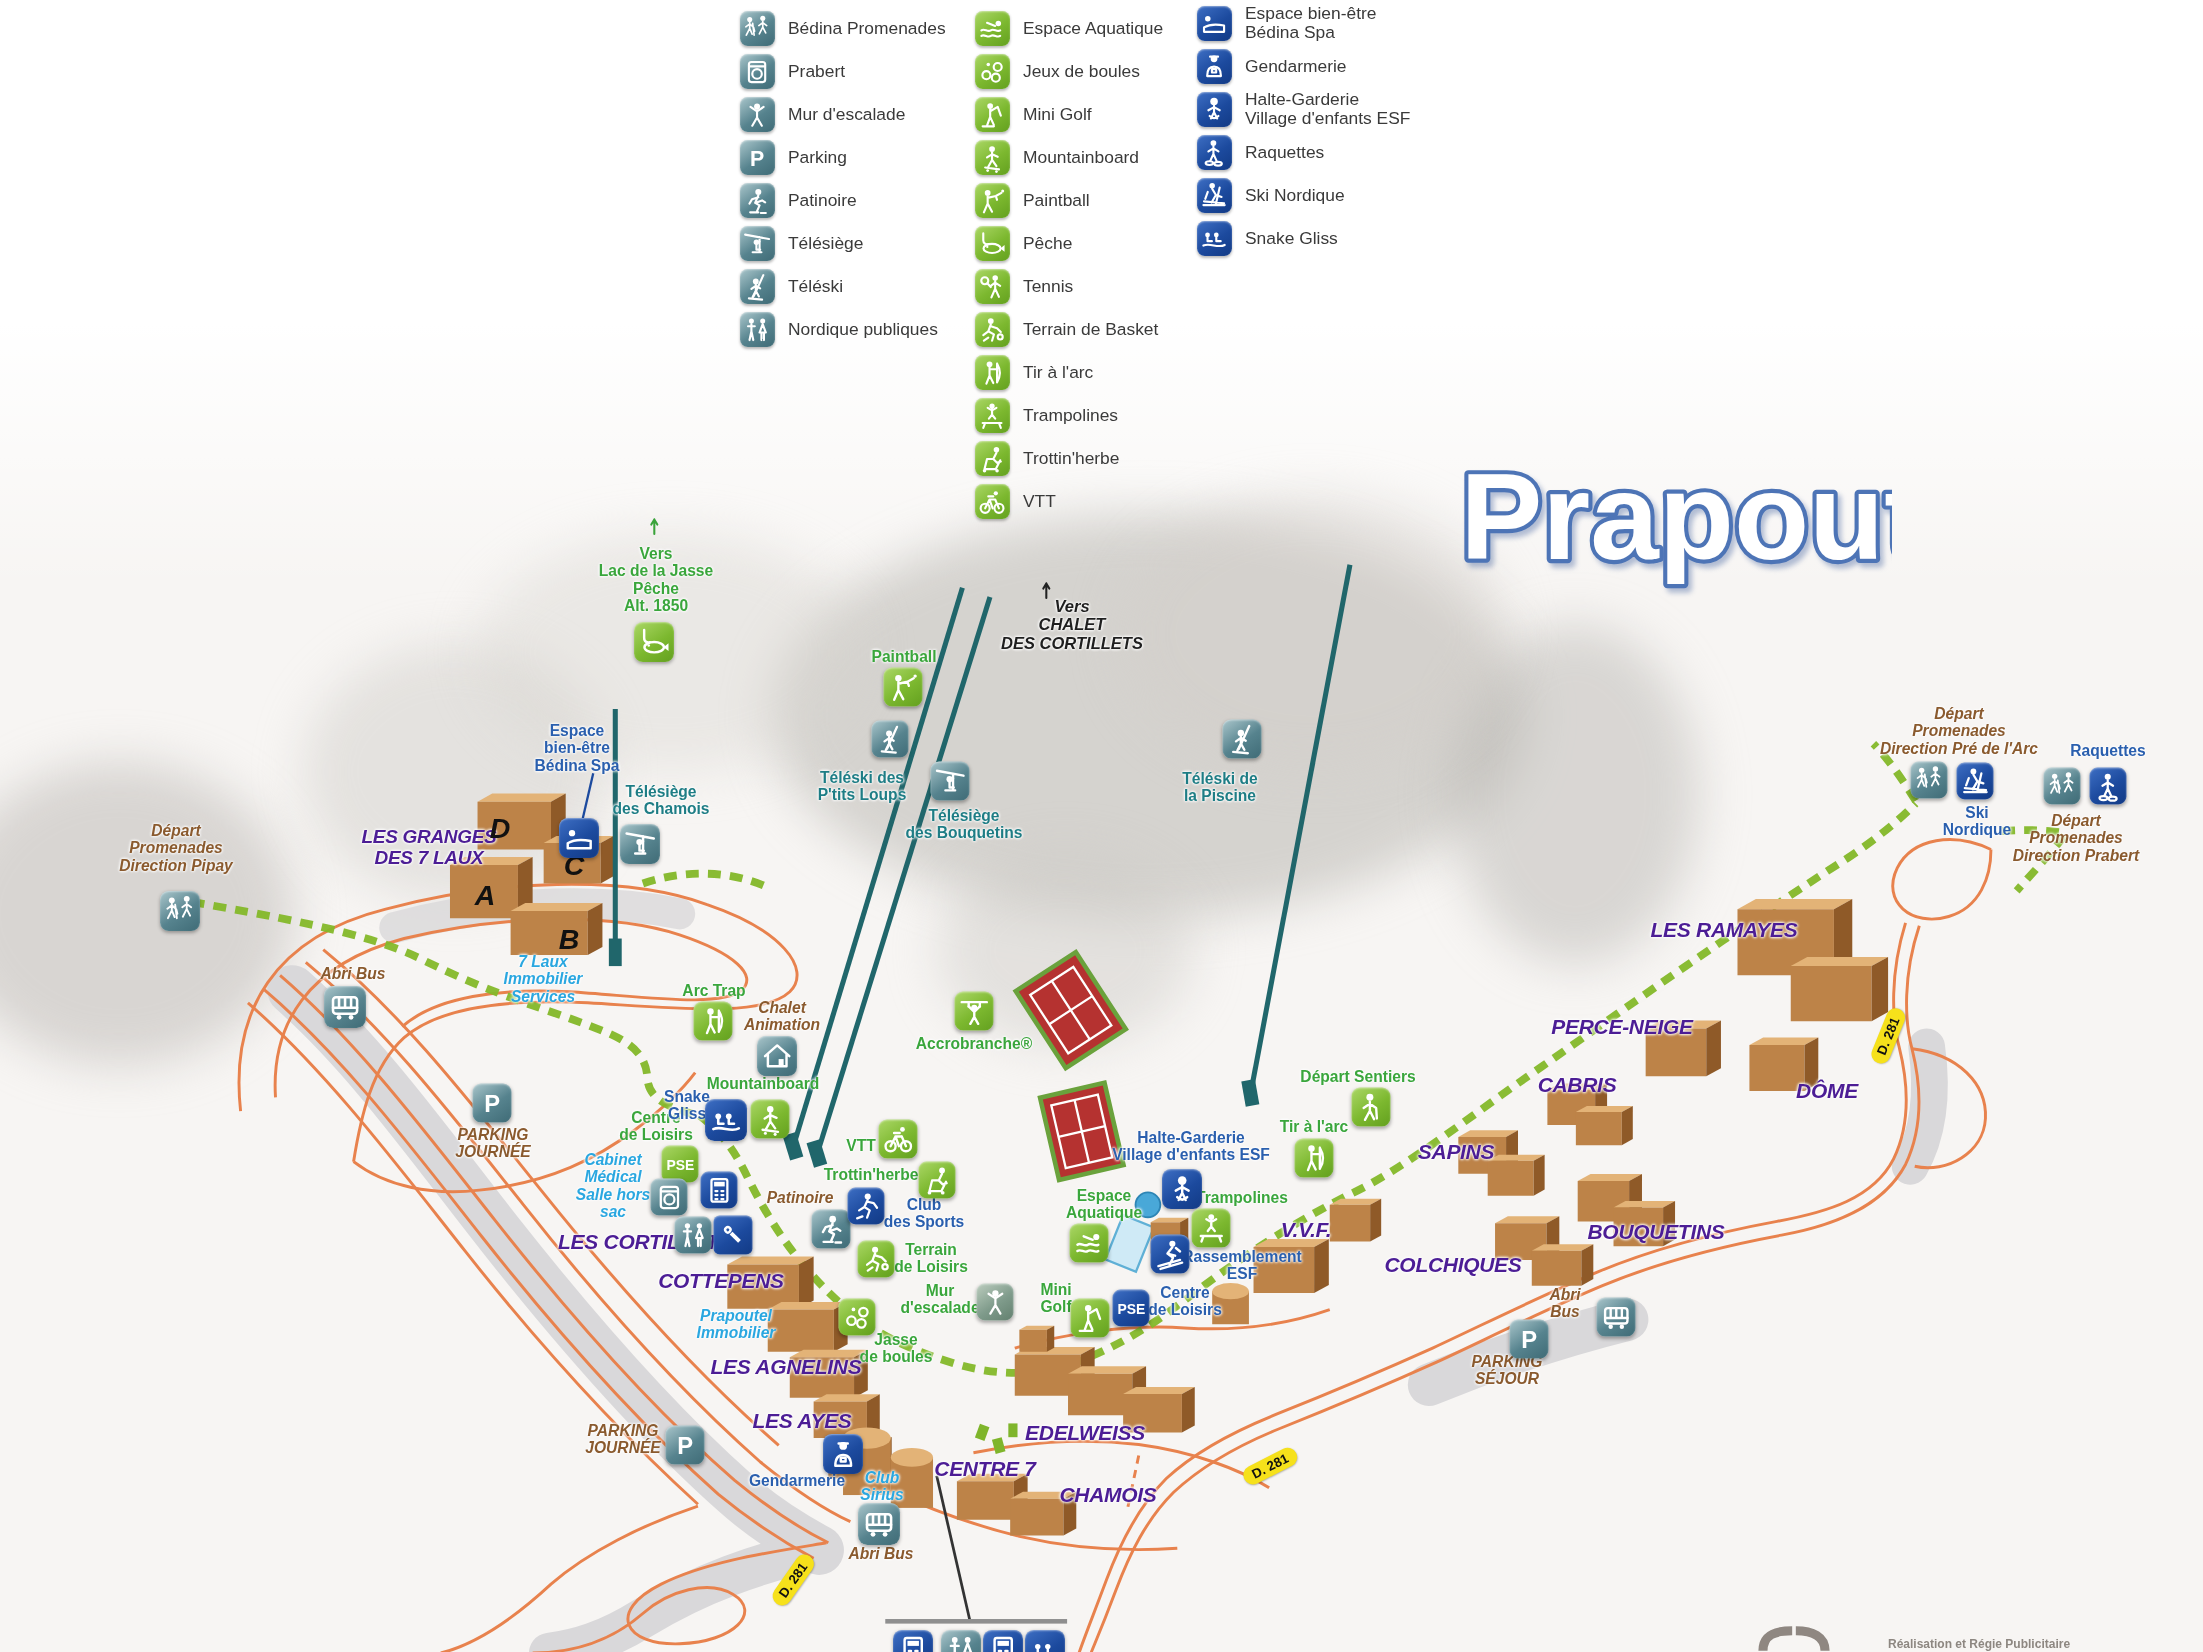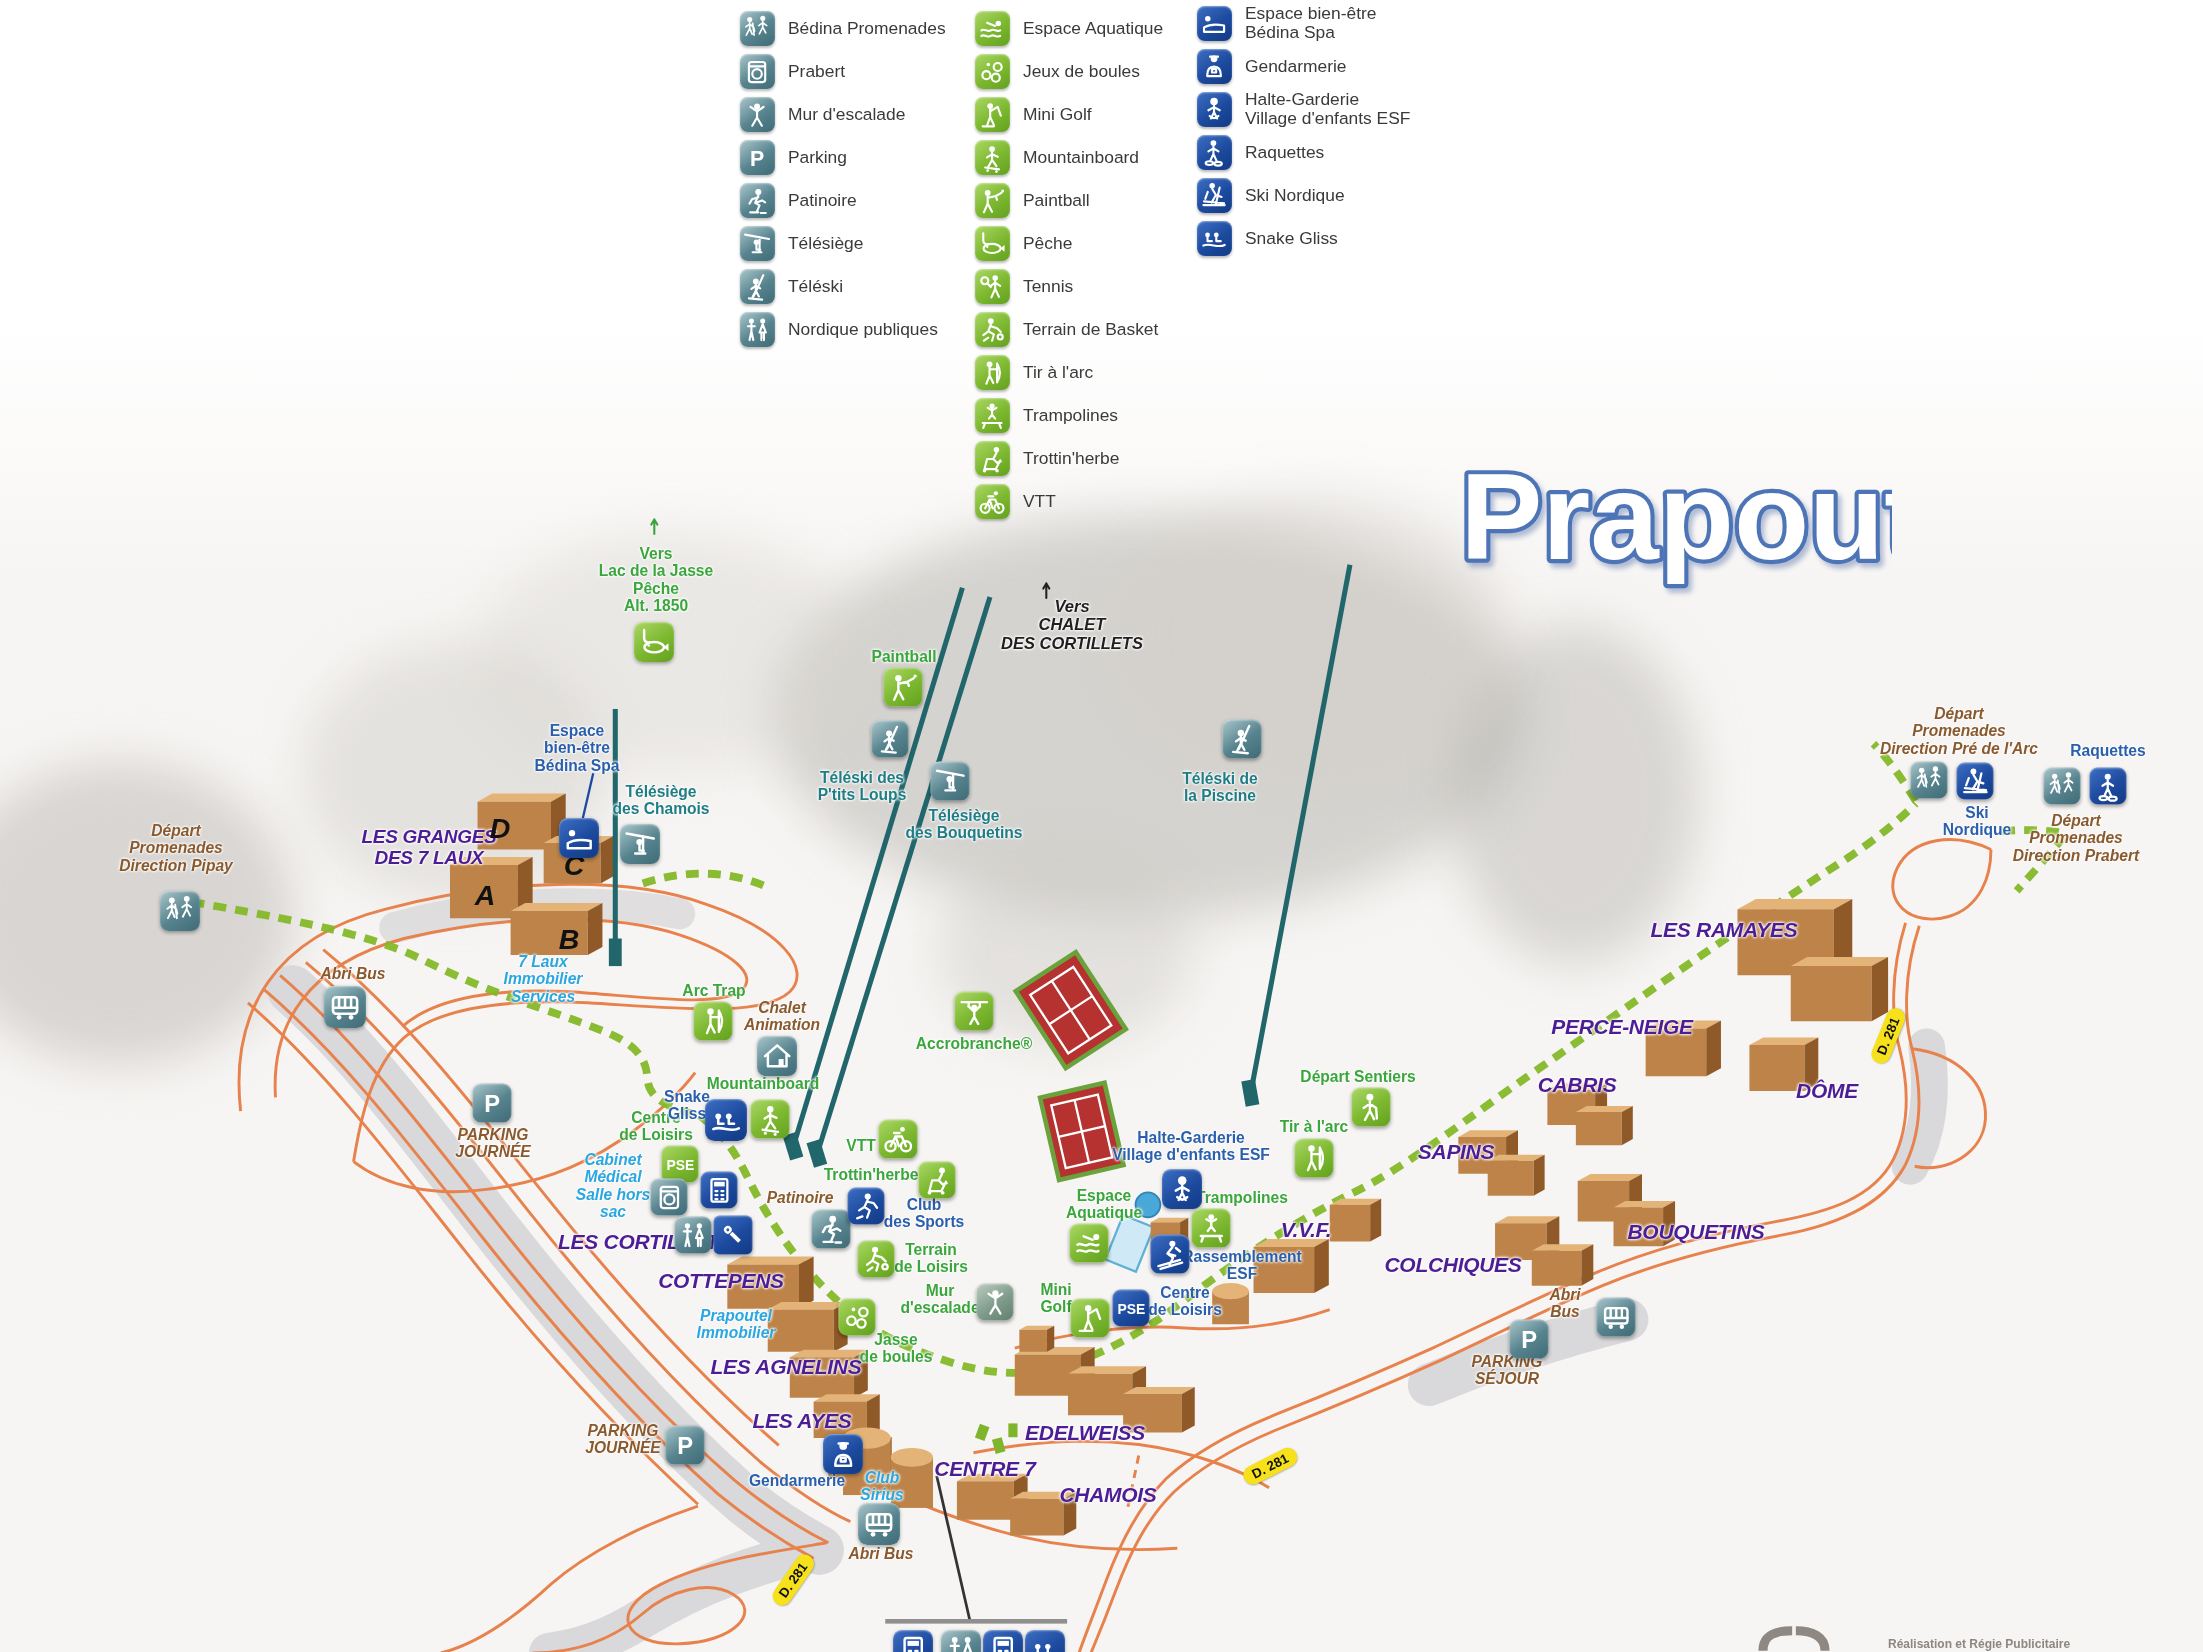--- a/index.html
+++ b/index.html
@@ -610,21 +610,21 @@
   <div class="poi res" style="left:645px;top:1242px">LES CORTILLETS</div>
   <div class="poi res" style="left:721px;top:1281px">COTTEPENS</div>
   <div class="poi res" style="left:786px;top:1367px">LES AGNELINS</div>
   <div class="poi res" style="left:802px;top:1421px">LES AYES</div>
   <div class="poi res" style="left:985px;top:1469px">CENTRE 7</div>
   <div class="poi res" style="left:1108px;top:1495px">CHAMOIS</div>
   <div class="poi res" style="left:1085px;top:1433px">EDELWEISS</div>
   <div class="poi res" style="left:1306px;top:1230px">V.V.F.</div>
   <div class="poi res" style="left:1453px;top:1265px">COLCHIQUES</div>
   <div class="poi res" style="left:1456px;top:1152px">SAPINS</div>
-  <div class="poi res" style="left:1696px;top:1232px">BOUQUETINS</div>
+  <div class="poi res" style="left:1656px;top:1232px">BOUQUETINS</div>
   <div class="poi res" style="left:1577px;top:1085px">CABRIS</div>
   <div class="poi res" style="left:1622px;top:1027px">PERCE-NEIGE</div>
   <div class="poi res" style="left:1724px;top:930px">LES RAMAYES</div>
   <div class="poi res" style="left:1827px;top:1091px">DÔME</div>
 
   <div class="blet" style="left:500px;top:828px">D</div>
   <div class="blet" style="left:485px;top:895px">A</div>
   <div class="blet" style="left:574px;top:865px">C</div>
   <div class="blet" style="left:569px;top:939px">B</div>
 

